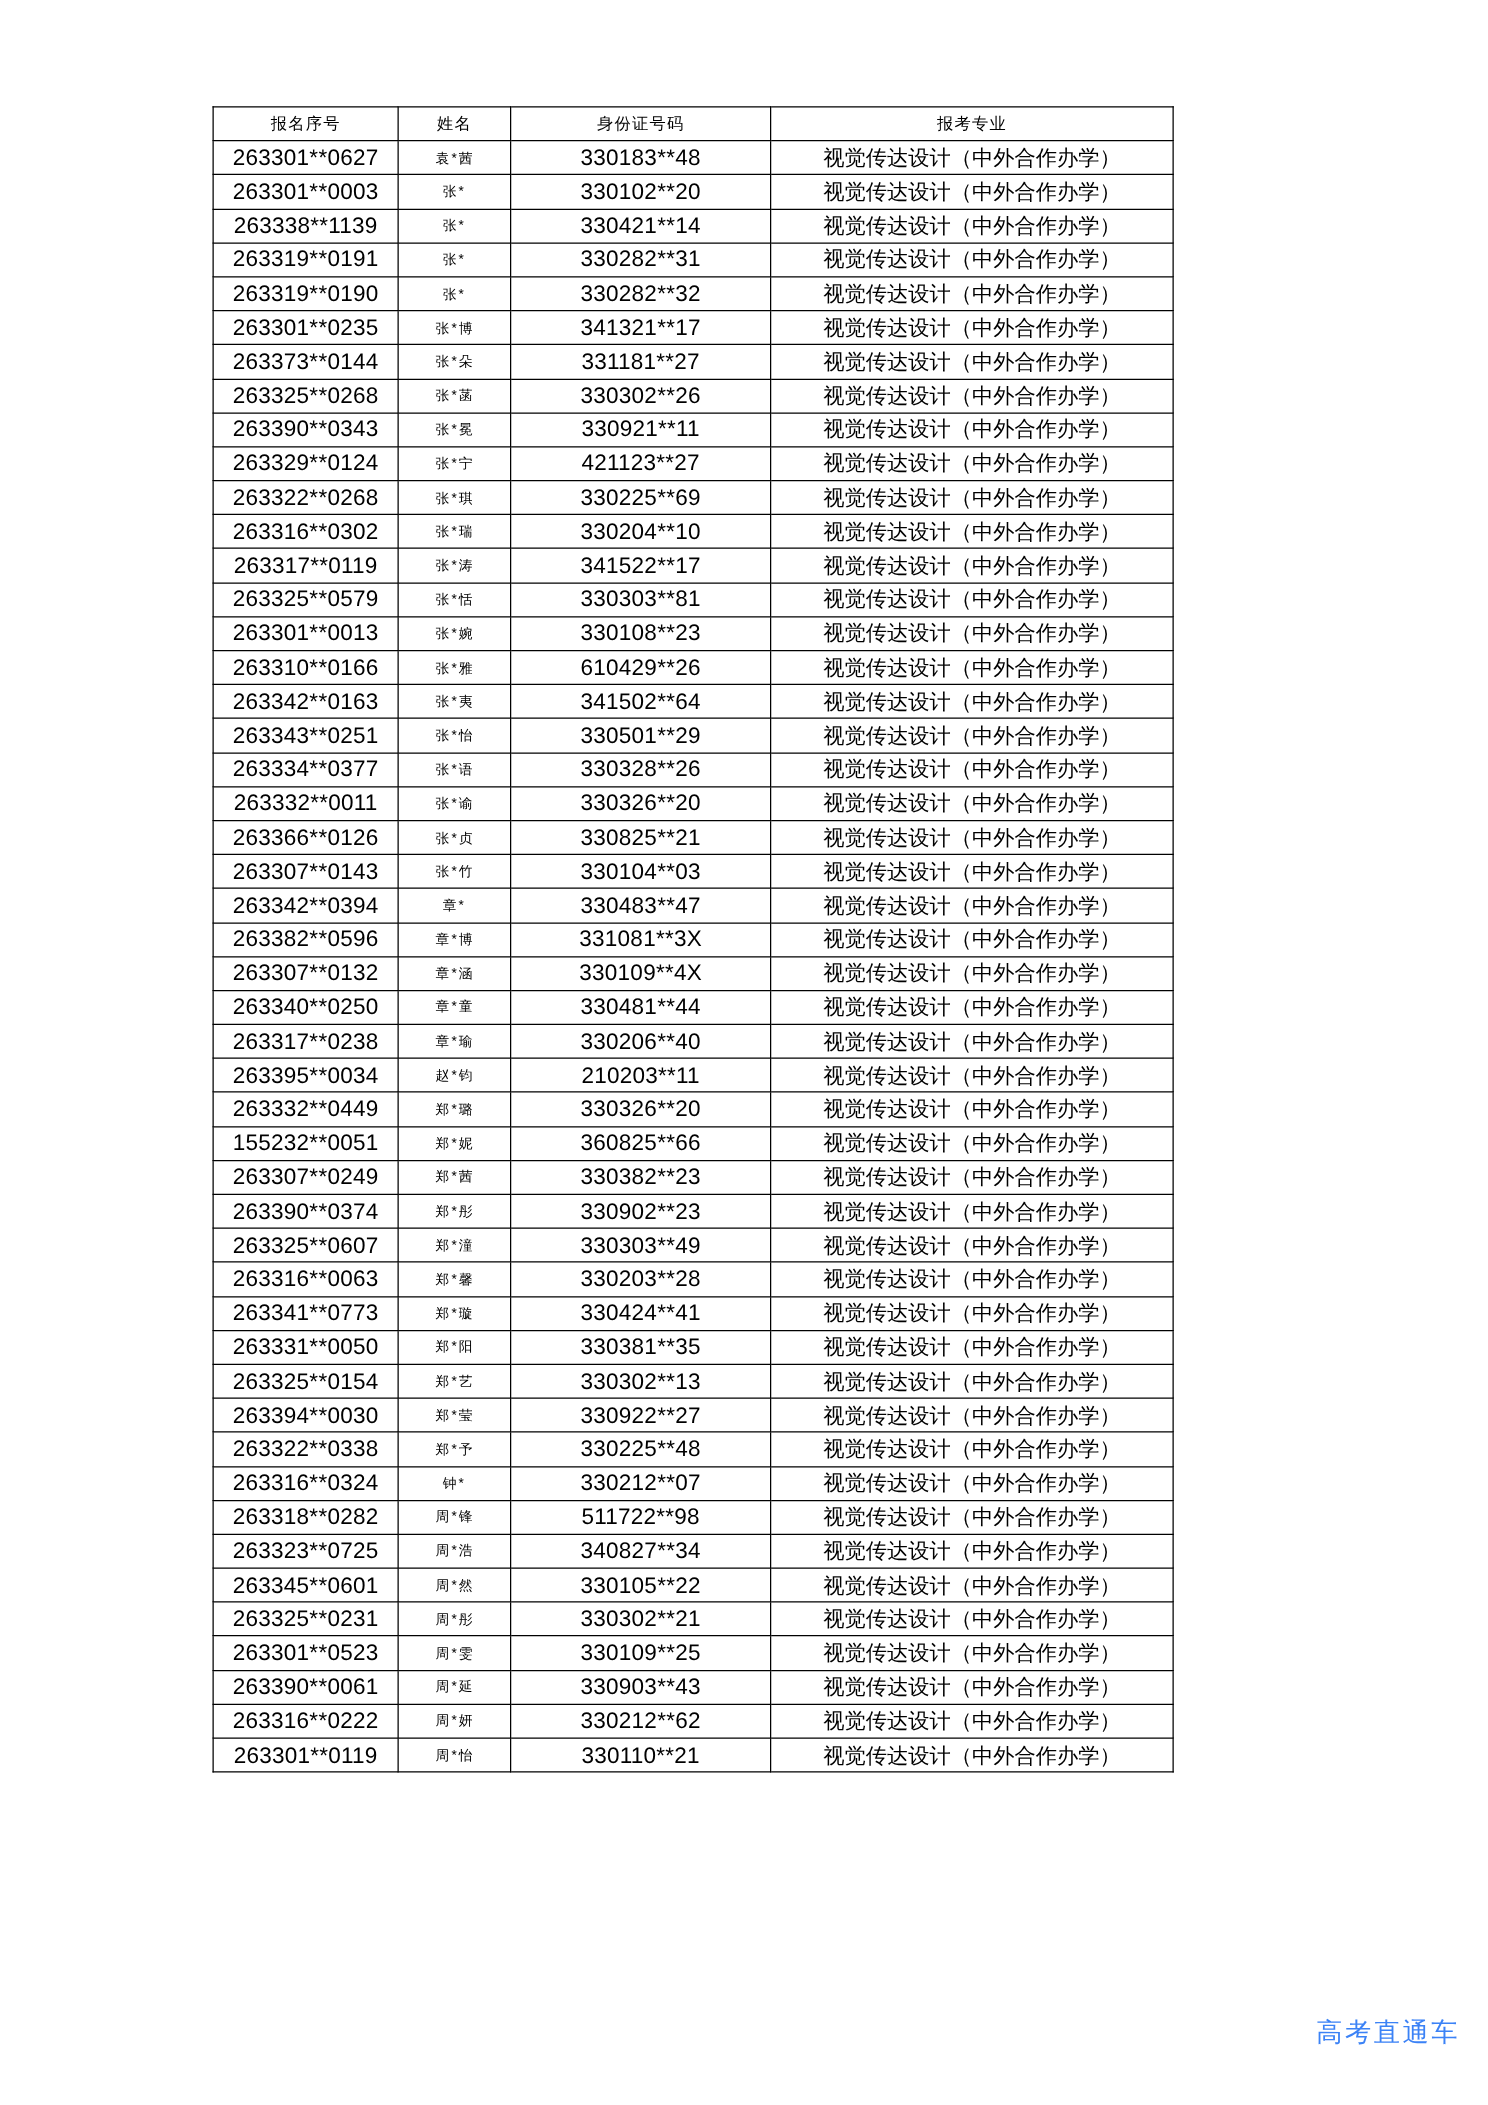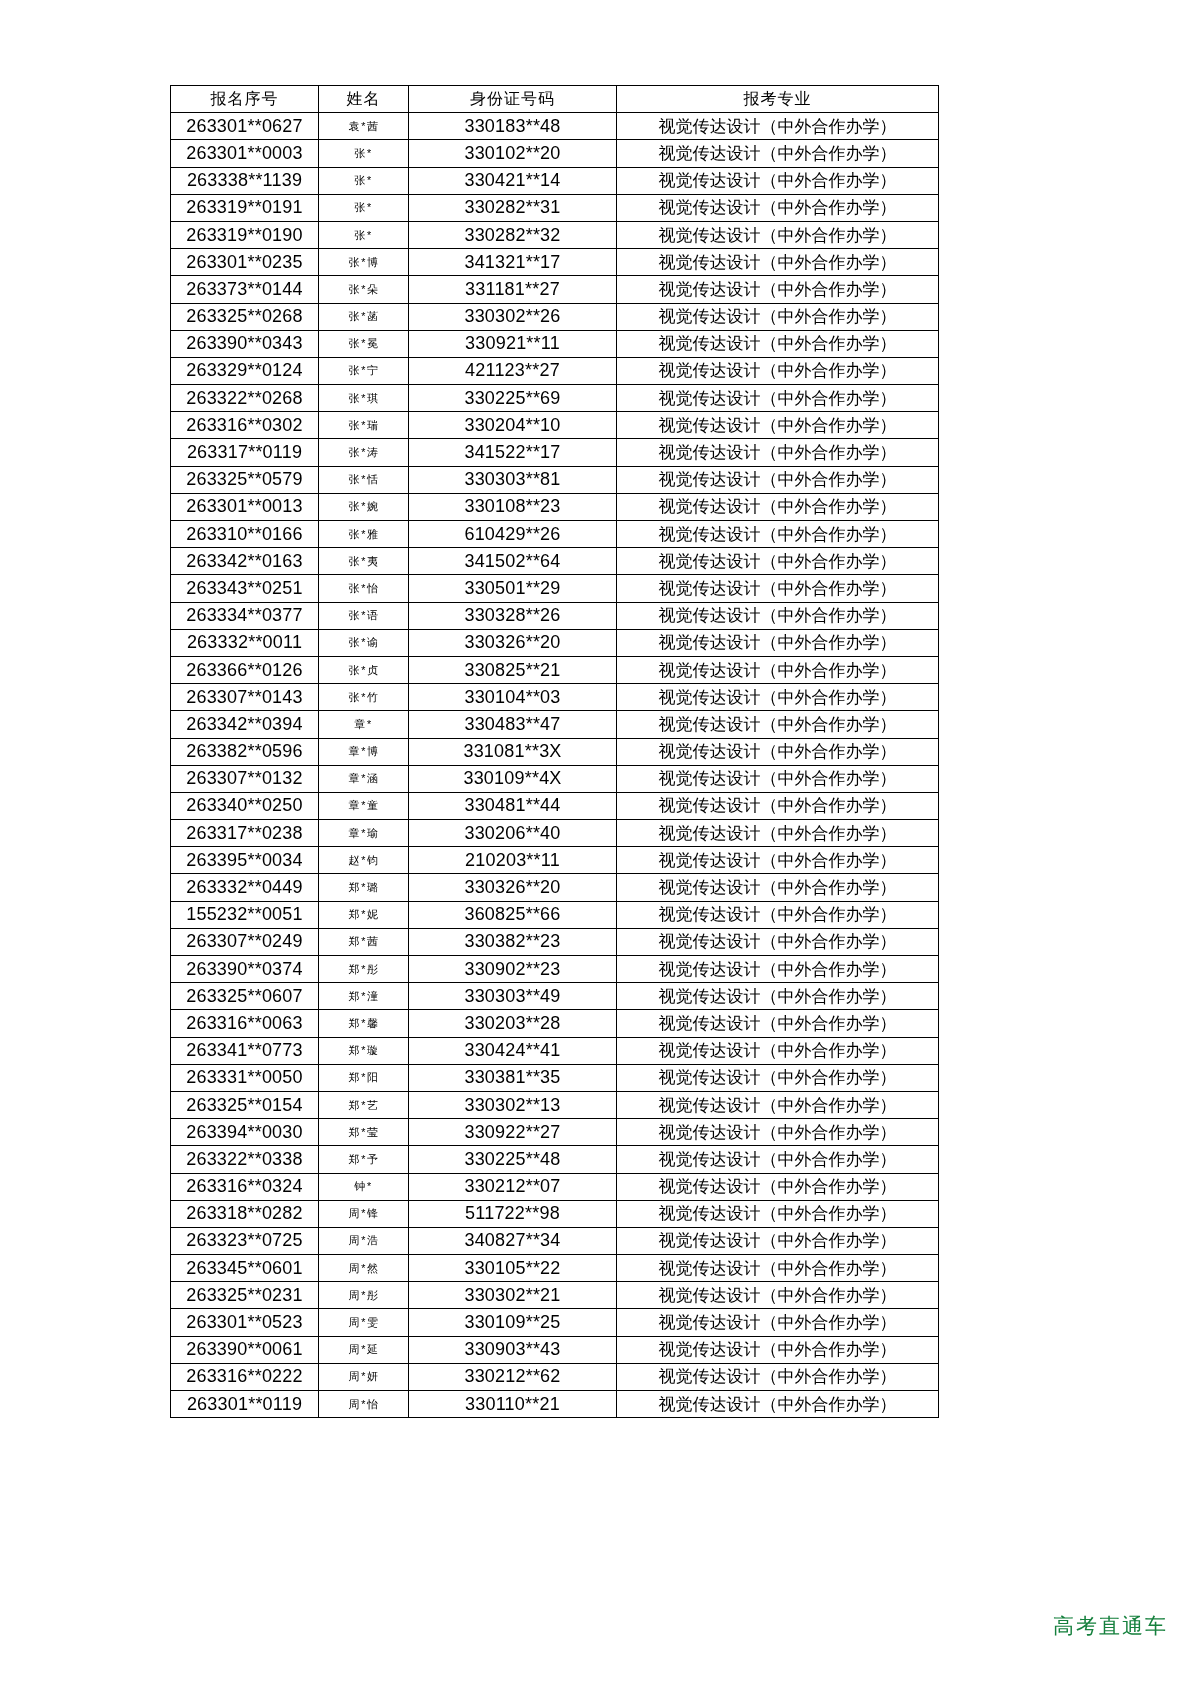--- a/index.html
+++ b/index.html
@@ -45,21 +45,21 @@
     height: 26.2px;
     padding: 0 2px;
     text-align: center;
     vertical-align: middle;
     color: #000000;
     white-space: nowrap;
     overflow: hidden;
   }
   table.reg-table thead th {
     font-family: "DejaVu Sans", sans-serif;
-    font-size: 16px;
+    font-size: 13px;
     font-weight: normal;
     letter-spacing: 1px;
   }
   td.seq, td.idnum {
     font-family: "Liberation Sans", sans-serif;
     font-size: 18px;
     letter-spacing: 0.2px;
   }
   td.name {
     font-family: Liberation Mono, monospace;
@@ -70,21 +70,21 @@
     font-family: "DejaVu Sans", sans-serif;
     font-size: 17px;
     letter-spacing: 0px;
   }
   #watermark {
     position: absolute;
     right: 22px;
     top: 1612px;
     font-family: "DejaVu Sans", sans-serif;
     font-size: 21px;
-    color: #15803d;
+    color: #3b82f6;
     letter-spacing: 2px;
     user-select: none;
   }
 </style>
 </head>
 <body>
 
 <div id="page">
 
   <div id="table-wrap">

